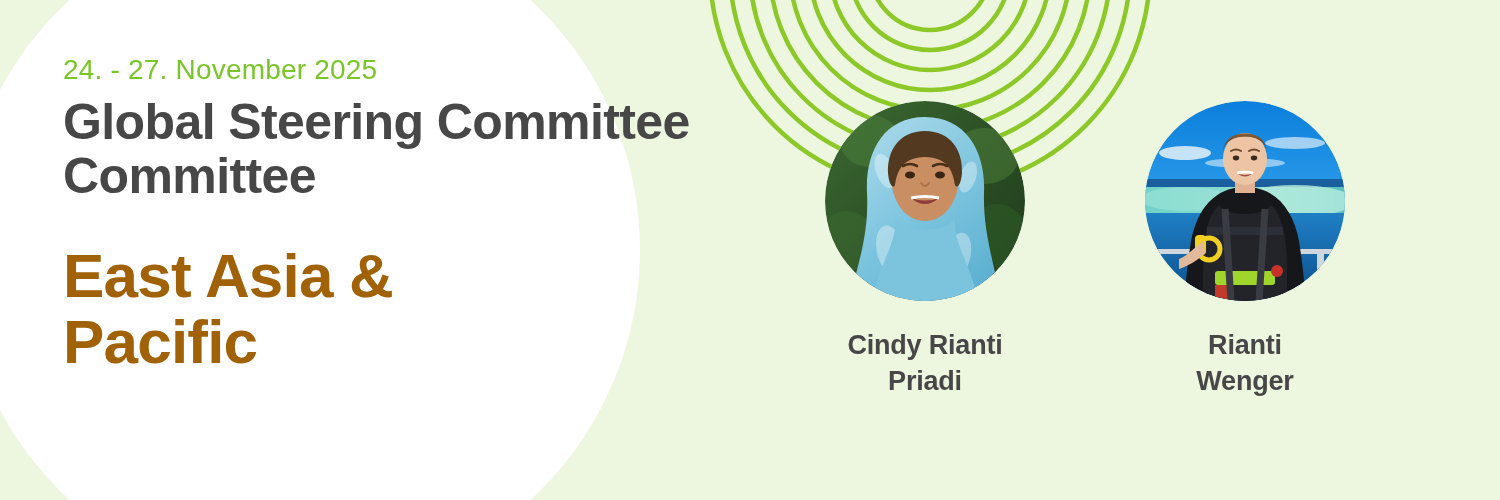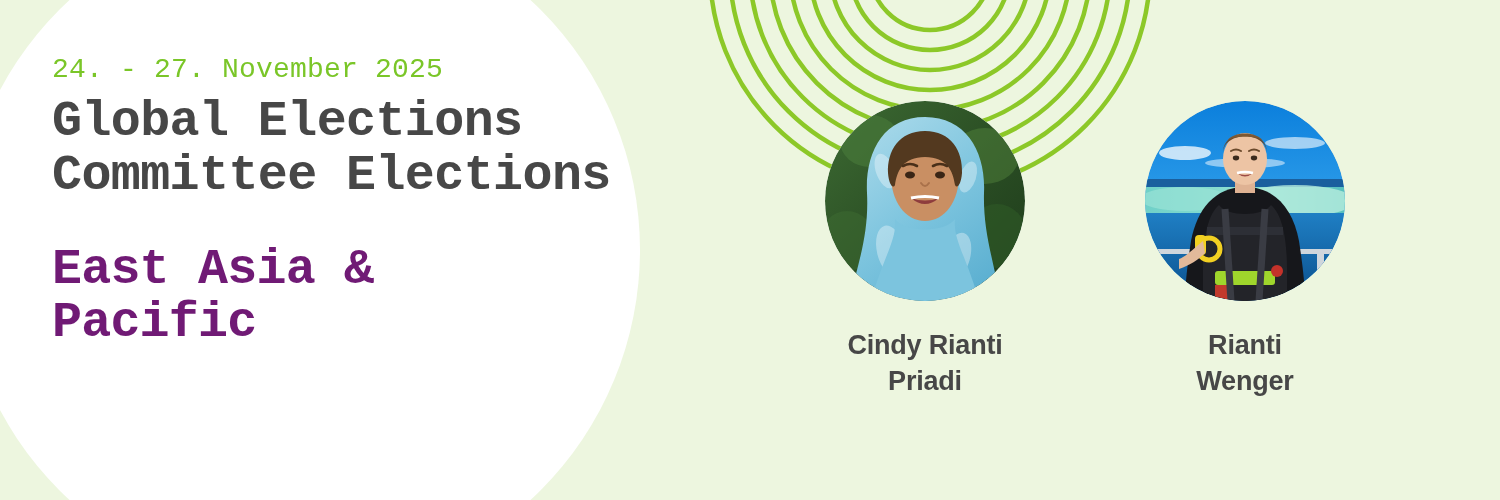--- a/index.html
+++ b/index.html
@@ -36,47 +36,46 @@
     top: -260px;
     width: 460px;
     height: 460px;
     z-index: 2;
     pointer-events: none;
   }
 
   
   .text-block {
     position: absolute;
-    left: 52px;
+    left: 63px;
     top: 52px;
     z-index: 5;
     width: 700px;
-    font-family: Liberation Mono, monospace;
   }
   .eyebrow-date {
     font-size: 28px;
     font-weight: 400;
     color: #7ac628;
     letter-spacing: .2px;
     line-height: 1.25;
     white-space: nowrap;
   }
   .main-title {
     font-size: 50px;
     font-weight: 700;
     color: #474747;
     line-height: 1.08;
     letter-spacing: -0.6px;
     margin-top: 8px;
     max-width: 700px;
   }
   .region-title {
-    font-size: 50px;
+    font-size: 62px;
     font-weight: 700;
-    color: #701a75;
+    color: #a16207;
     line-height: 1.06;
     letter-spacing: -0.8px;
     margin-top: 40px;
     max-width: 470px;
   }
 
   
   .people {
     position: absolute;
     left: 820px;
@@ -123,21 +122,21 @@
       <circle cx="230" cy="230" r="140"></circle>
       <circle cx="230" cy="230" r="160"></circle>
       <circle cx="230" cy="230" r="180"></circle>
       <circle cx="230" cy="230" r="200"></circle>
       <circle cx="230" cy="230" r="220"></circle>
     </g>
   </svg>
 
   <div class="text-block">
     <div class="eyebrow-date">24. - 27. November 2025</div>
-    <div class="main-title">Global Elections Committee Elections</div>
+    <div class="main-title">Global Steering Committee Committee</div>
     <div class="region-title">East Asia &amp; Pacific</div>
   </div>
 
   <div class="people">
 
     <div class="person person-1">
       <div class="avatar">
         <svg viewBox="0 0 200 200">
           <defs>
             <clipPath id="c1">

